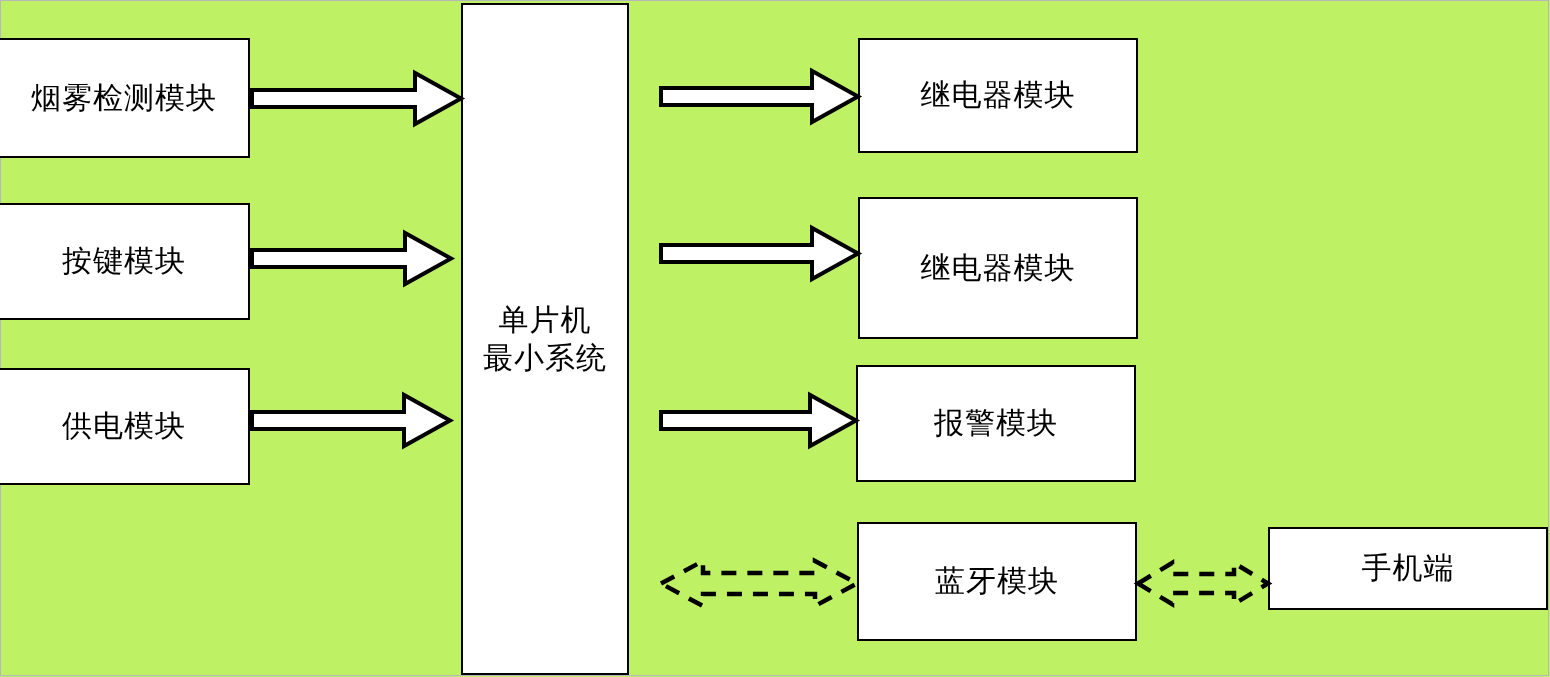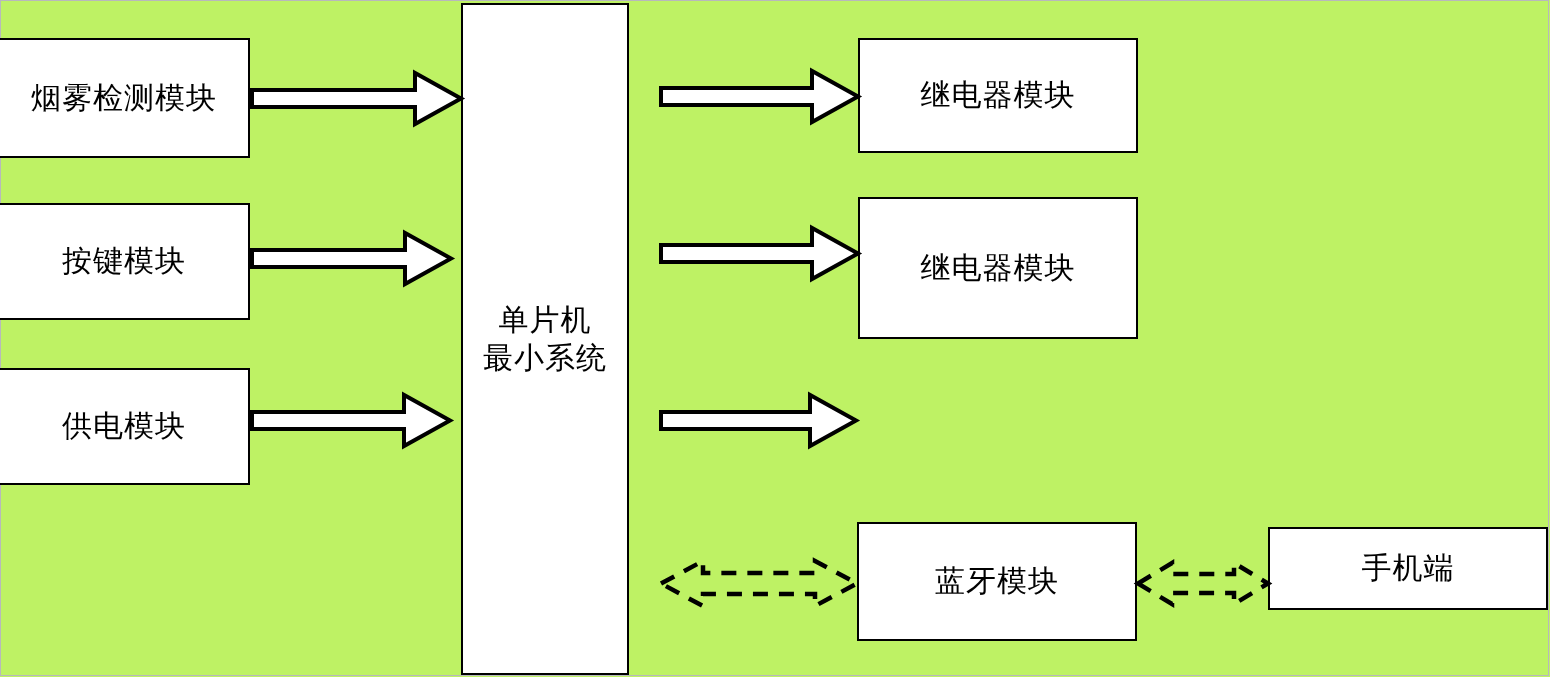--- a/index.html
+++ b/index.html
@@ -77,20 +77,21 @@
 
   <div class="box" style="left:-2px; top:368px; width:252px; height:117px;">供电模块</div>
 
   <div class="box" style="left:461px; top:3px; width:168px; height:672px;">单片机
 最小系统</div>
 
   <div class="box" style="left:858px; top:38px; width:280px; height:115px;">继电器模块</div>
 
   <div class="box" style="left:858px; top:197px; width:280px; height:142px;">继电器模块</div>
 
+  <div class="box" style="left:856px; top:365px; width:280px; height:117px;">报警模块</div>
 
   <div class="box" style="left:857px; top:522px; width:280px; height:119px;">蓝牙模块</div>
 
   <div class="box" style="left:1268px; top:527px; width:280px; height:83px;">手机端</div>
 
   <svg class="arrow-layer" viewBox="0 0 1550 677">
 
     <polygon class="arrow-solid" points="252,90 415,90 415,73 461,98.5 415,124 415,107 252,107"></polygon>
 
     <polygon class="arrow-solid" points="252,250 405,250 405,233 451,258.5 405,284 405,267 252,267"></polygon>

